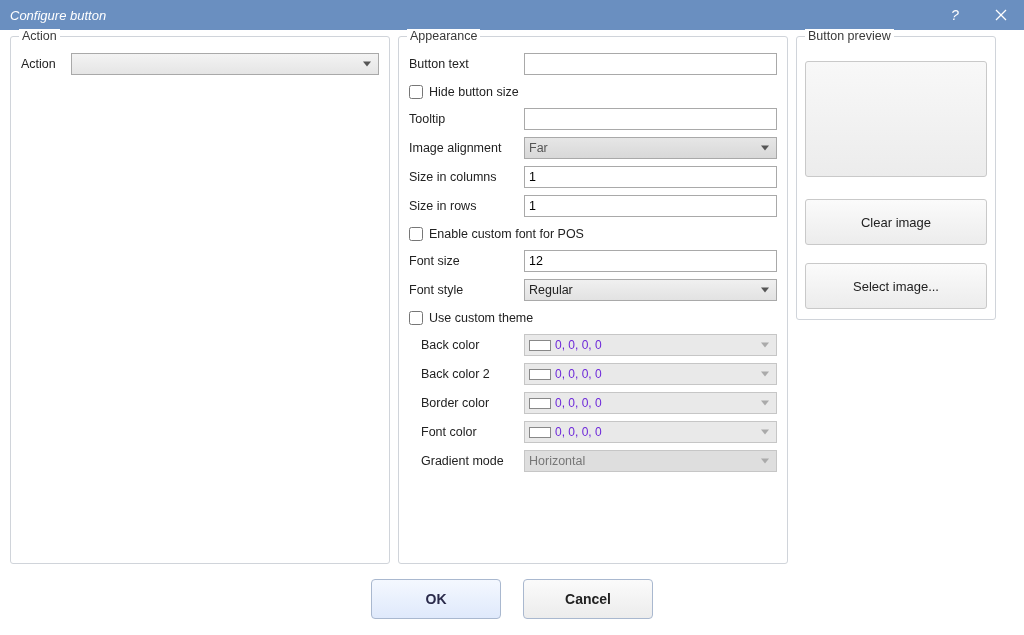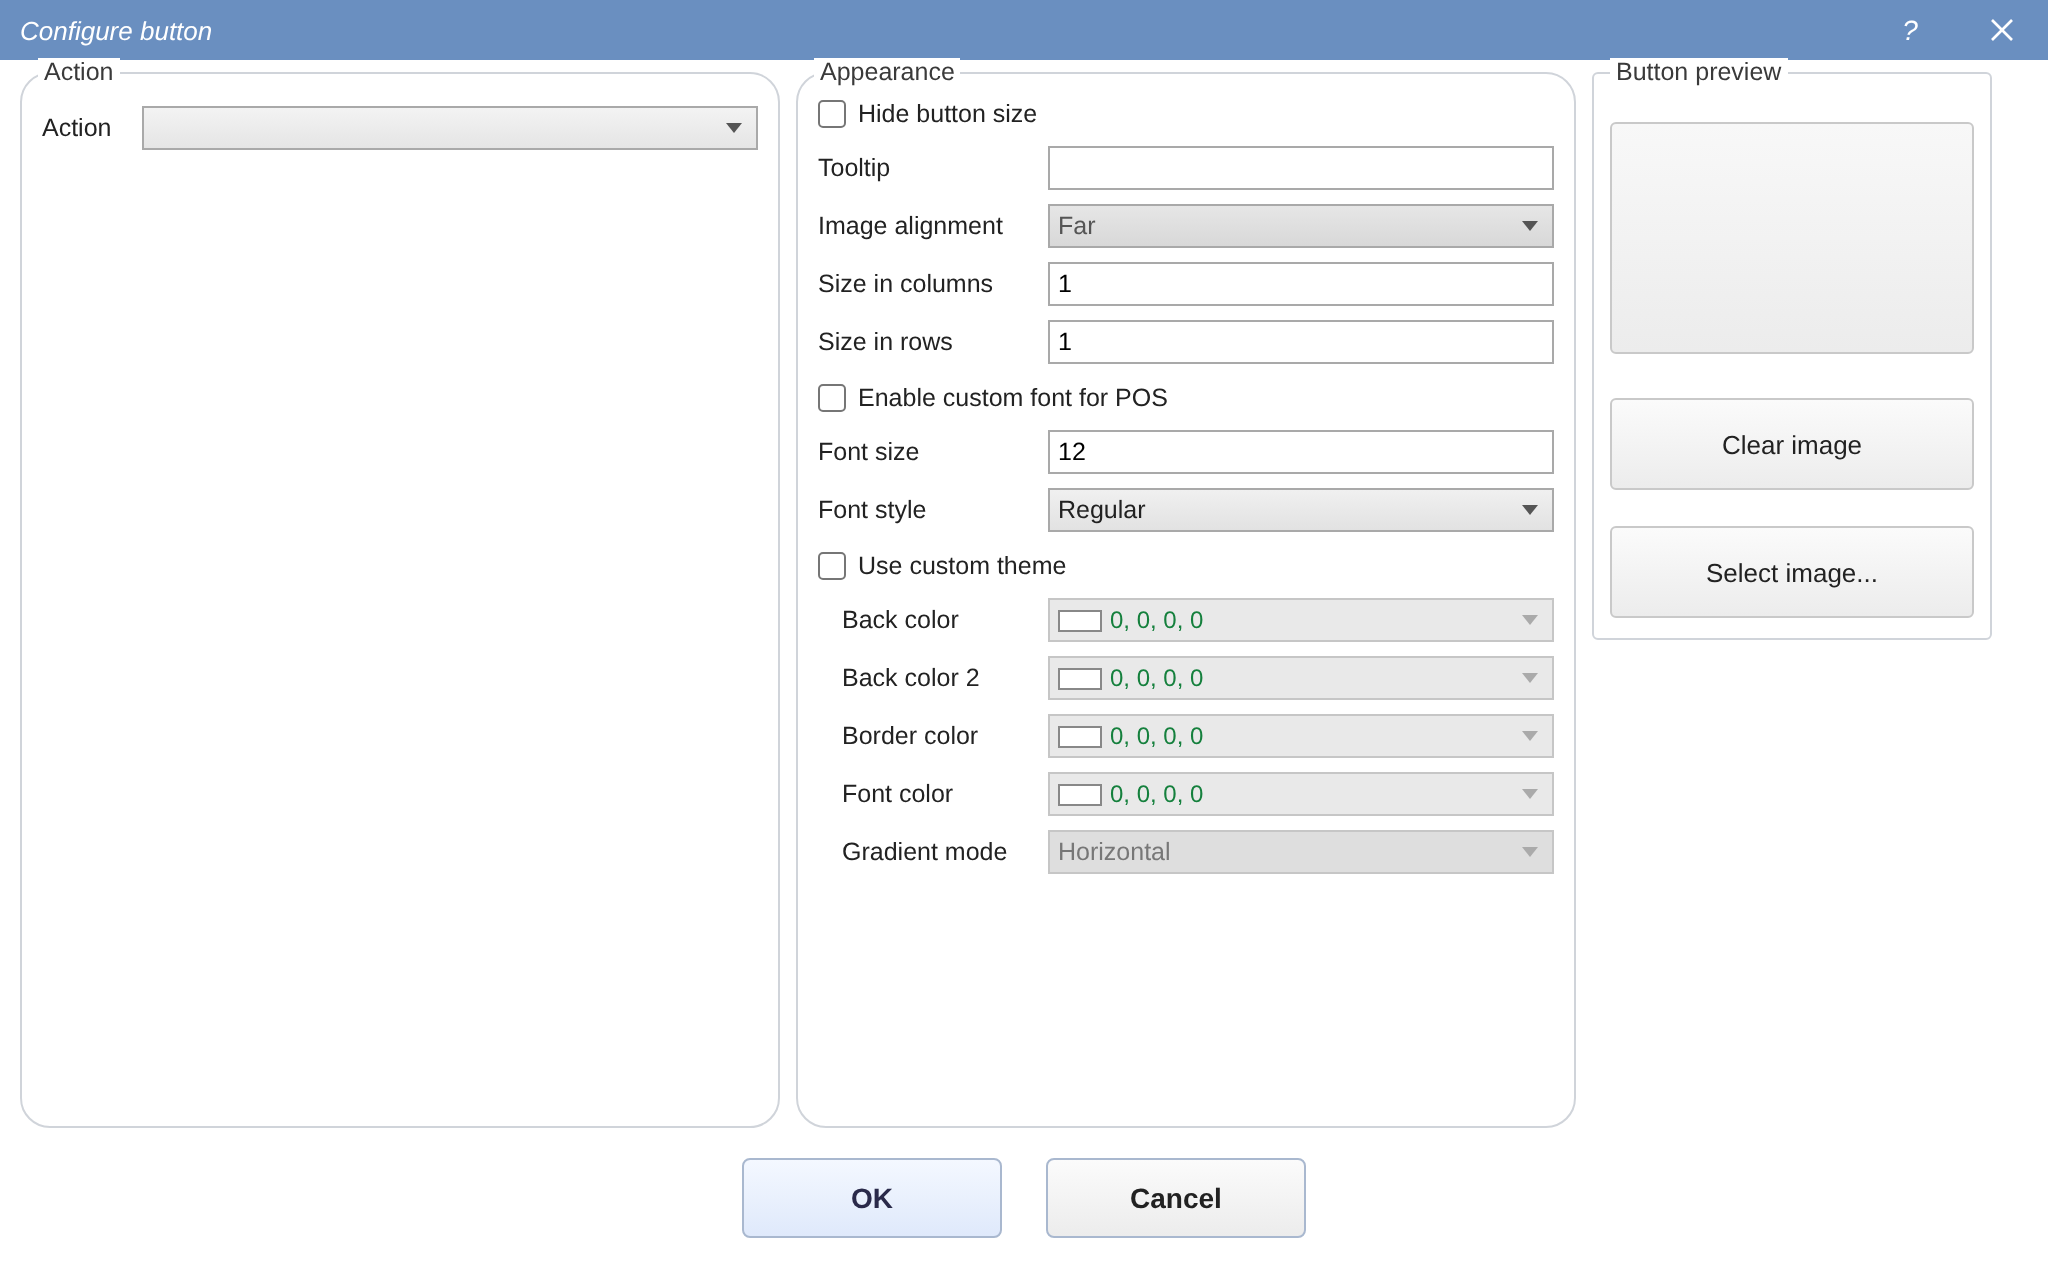--- a/index.html
+++ b/index.html
@@ -32,21 +32,21 @@
     padding: 6px 10px 10px 10px;
     height: calc(635px - 30px);
     display: flex; flex-direction: column;
   }
   .panels-row {
     display: flex;
     gap: 8px;
   }
   fieldset.group {
     border: 1px solid #d0d4da;
-    border-radius: 15px;
+    border-radius: 3px;
     margin: 0;
     padding: 8px 10px 24px 10px;
     position: relative;
   }
   fieldset.group > legend {
     font-size: 12.5px;
     color: #3a3a3a;
     padding: 0 3px;
     position: absolute;
     top: -8px;
@@ -103,21 +103,21 @@
   }
   .selro-wrapper::after { border-top-color: #aaa; }
   .color-swatch {
     display: inline-block;
     width: 22px; height: 11px;
     border: 1px solid #888;
     background: #fff;
     margin-right: 4px;
     vertical-align: -1px;
   }
-  .color-text { color: #15803d; font-size: 12px; }
+  .color-text { color: #6d28d9; font-size: 12px; }
   .chkrow {
     display: flex; align-items: center;
     min-height: 24px; margin-bottom: 2px;
   }
   .chkrow input[type=checkbox] {
     width: 14px; height: 14px; margin: 0 6px 0 0;
     accent-color: #555;
   }
   .chkrow label { font-size: 12.5px; color: #222; }
   .action-select-wrapper { position: relative; flex: 1; display:flex; }
@@ -229,20 +229,24 @@
         <label class="lbl">Action</label>
         <div class="action-select-wrapper">
           <select class="action-select" value=""></select>
         </div>
       </div>
     </fieldset>
 
     <fieldset class="group col-appearance">
       <legend>Appearance</legend>
 
+      <div class="form-row gap-top">
+        <label class="lbl">Button text</label>
+        <input type="text" class="txt" value="" style="">
+      </div>
 
       <div class="chkrow">
         <input type="checkbox" style="">
         <label>Hide button size</label>
       </div>
 
       <div class="form-row">
         <label class="lbl">Tooltip</label>
         <input type="text" class="txt" value="" style="">
       </div>

